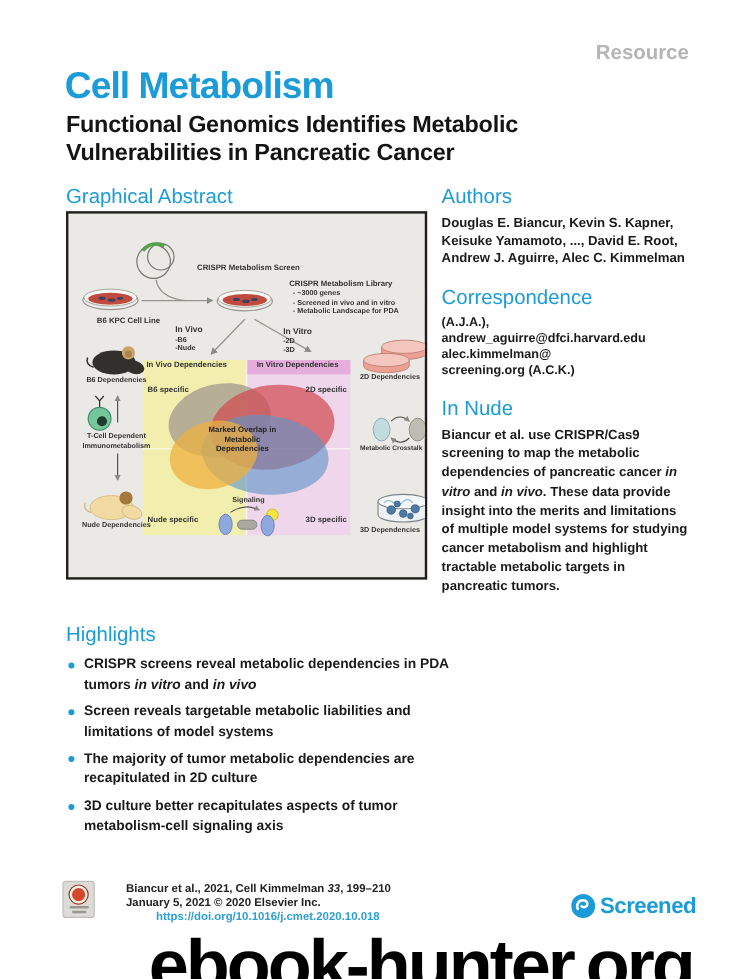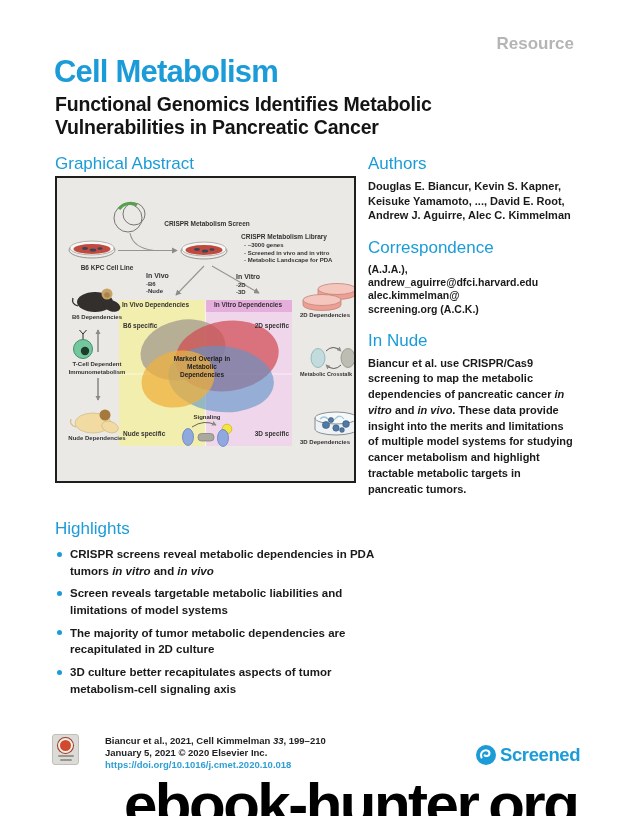--- a/index.html
+++ b/index.html
@@ -40,21 +40,21 @@
   
   .footer-badge{position:absolute;left:52px;top:734px;width:27px;height:31px;background:#dcdbd7;
                 border:1px solid #bfbfb9;border-radius:3px;display:flex;flex-direction:column;
                 align-items:center;padding-top:3px;box-sizing:border-box;}
   .badge-circle{width:11px;height:11px;border-radius:50%;background:#d24a2e;border:2px solid #f3efe8;
                 box-shadow:0 0 0 1px #9c3b22;}
   .badge-line{height:2px;background:#98988f;border-radius:1px;margin-top:2px;}
   .bl1{width:16px;} .bl2{width:12px;}
   .footer-text{position:absolute;left:105px;top:735px;font-size:9.5px;font-weight:bold;color:#222222;
                line-height:1.24;z-index:2;}
-  .doi-link{color:#2e9fd4;text-decoration:none;}
+  .doi-link{color:#2e9fd4;text-decoration:none;margin-left:25px;}
   .cellpress{position:absolute;left:476px;top:744px;display:flex;align-items:center;gap:4px;z-index:7;}
   .cp-text{font-size:18.5px;font-weight:bold;color:#1b9cd8;letter-spacing:-0.4px;}
   .watermark{position:absolute;left:124px;top:747px;font-size:60px;font-weight:bold;color:#000000;
              letter-spacing:-2.5px;white-space:nowrap;z-index:6;margin-top:23px;}
 </style>
 </head>
 <body>
 
 <div class="page">
 

